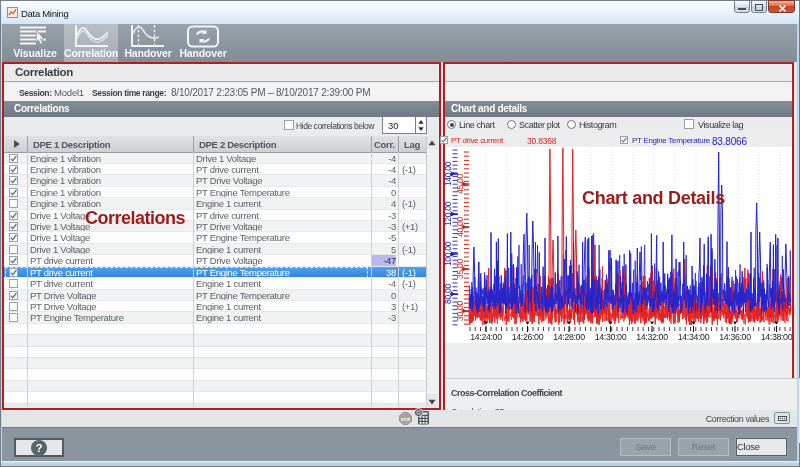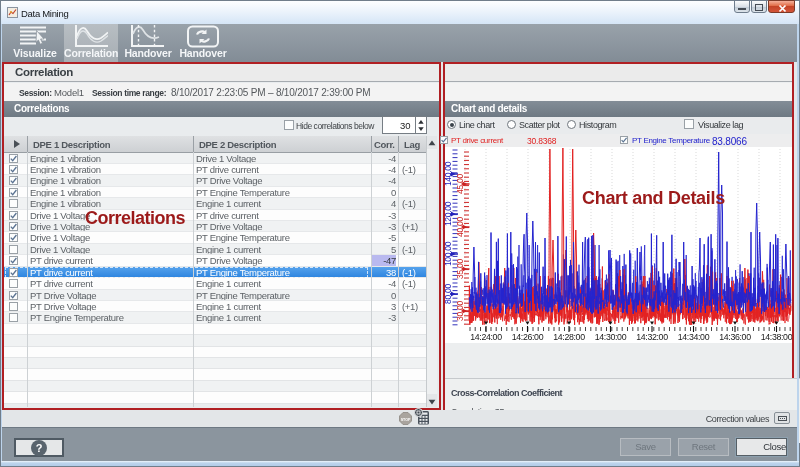--- a/index.html
+++ b/index.html
@@ -73,21 +73,21 @@
   <div class="abs" style="left:50px;top:4px;font-size:9.5px;letter-spacing:-0.2px;color:#55595d">Model1</div>
   <b class="abs" style="left:88px;top:4.5px;font-size:8.5px;letter-spacing:-0.35px;color:#393e43">Session time range:</b>
   <div class="abs" style="left:167px;top:4px;font-size:10px;letter-spacing:-0.2px;color:#55595d">8/10/2017 2:23:05 PM – 8/10/2017 2:39:00 PM</div>
 </div>
 <div class="abs" style="left:4px;top:101px;width:435px;height:16px;background:linear-gradient(#838d97,#6e7983);">
   <div class="abs" style="left:10px;top:2px;font-size:10px;letter-spacing:-0.3px;font-weight:700;color:#fff;">Correlations</div>
 </div>
 <div class="abs" style="left:284px;top:120px;width:10px;height:10px;background:#fcfdfd;border:1px solid #99a0a6;"></div>
 <div class="abs" style="left:296px;top:120.5px;font-size:8.5px;letter-spacing:-0.45px;color:#3f4347;">Hide correlations below</div>
 <div class="abs" style="left:382px;top:116px;width:34px;height:18px;background:#fff;border:1px solid #767d84;font-size:9.5px;color:#222;">
-    <div class="abs" style="left:17px;top:3px">30</div>
+    <div class="abs" style="left:5px;top:3px">30</div>
   </div>
 <div class="abs" style="left:416px;top:116px;width:11px;height:18px;background:#fff;border:1px solid #767d84;border-left:none;">
   <svg width="10" height="17">
       <path d="M5 3l2.7 3.8H2.3z" fill="#2a2e33"></path>
       <path d="M5 14l2.7-3.8H2.3z" fill="#2a2e33"></path>
     </svg>
 </div>
 
 <div class="abs" style="left:4px;top:136px;width:429px;height:16.5px;background:linear-gradient(#dfe1e3,#cdd0d3);border-bottom:1px solid #989ea3;font-size:9.5px;letter-spacing:-0.3px;font-weight:700;color:#51575d;">
   <svg class="abs" width="8" height="8" style="left:9px;top:4px">
@@ -371,17 +371,17 @@
   </div>
 </div>
 <div class="abs" style="left:1px;top:427px;width:798px;height:35px;background:#8b959e;border-top:1px solid #6e7983;">
   <div class="abs" style="left:13px;top:10px;width:50px;height:19px;background:#e5e7e8;border:2px solid #4f5a63;">
     <div class="abs" style="left:15px;top:-0.5px;width:16px;height:16px;border-radius:50%;background:#59646d;">
       <div style="position:absolute;left:0;top:0;width:16px;height:16px;text-align:center;font-size:11px;font-weight:700;color:#fff;line-height:16px;">?</div>
     </div>
   </div>
   <div class="abs" style="left:619px;top:10px;width:51px;height:18px;background:#9aa2aa;border:1px solid #b7bcc1;text-align:center;font-size:9.5px;letter-spacing:-0.3px;color:#6e767e;line-height:16px;">Save</div>
   <div class="abs" style="left:677px;top:10px;width:51px;height:18px;background:#9aa2aa;border:1px solid #b7bcc1;text-align:center;font-size:9.5px;letter-spacing:-0.3px;color:#6e767e;line-height:16px;">Reset</div>
-  <div class="abs" style="left:735px;top:10px;width:51px;height:18px;background:#e7e8e9;border:1px solid #565f66;box-shadow:0 0 0 1px #8da0ae;text-align:right;font-size:9.5px;letter-spacing:-0.3px;color:#2e3338;line-height:16px;">Close</div>
+  <div class="abs" style="left:735px;top:10px;width:51px;height:18px;background:#e7e8e9;border:1px solid #565f66;box-shadow:0 0 0 1px #8da0ae;text-align:left;font-size:9.5px;letter-spacing:-0.3px;color:#2e3338;line-height:16px;">Close</div>
 </div>
 
 <div class="abs" style="left:85px;top:208px;font-size:18px;letter-spacing:-0.5px;font-weight:700;color:#9c1a1a;z-index:60;">Correlations</div>
 <div class="abs" style="left:582px;top:188px;font-size:18px;letter-spacing:-0.3px;font-weight:700;color:#9c1a1a;z-index:60;">Chart and Details</div>
 
 </body></html>

